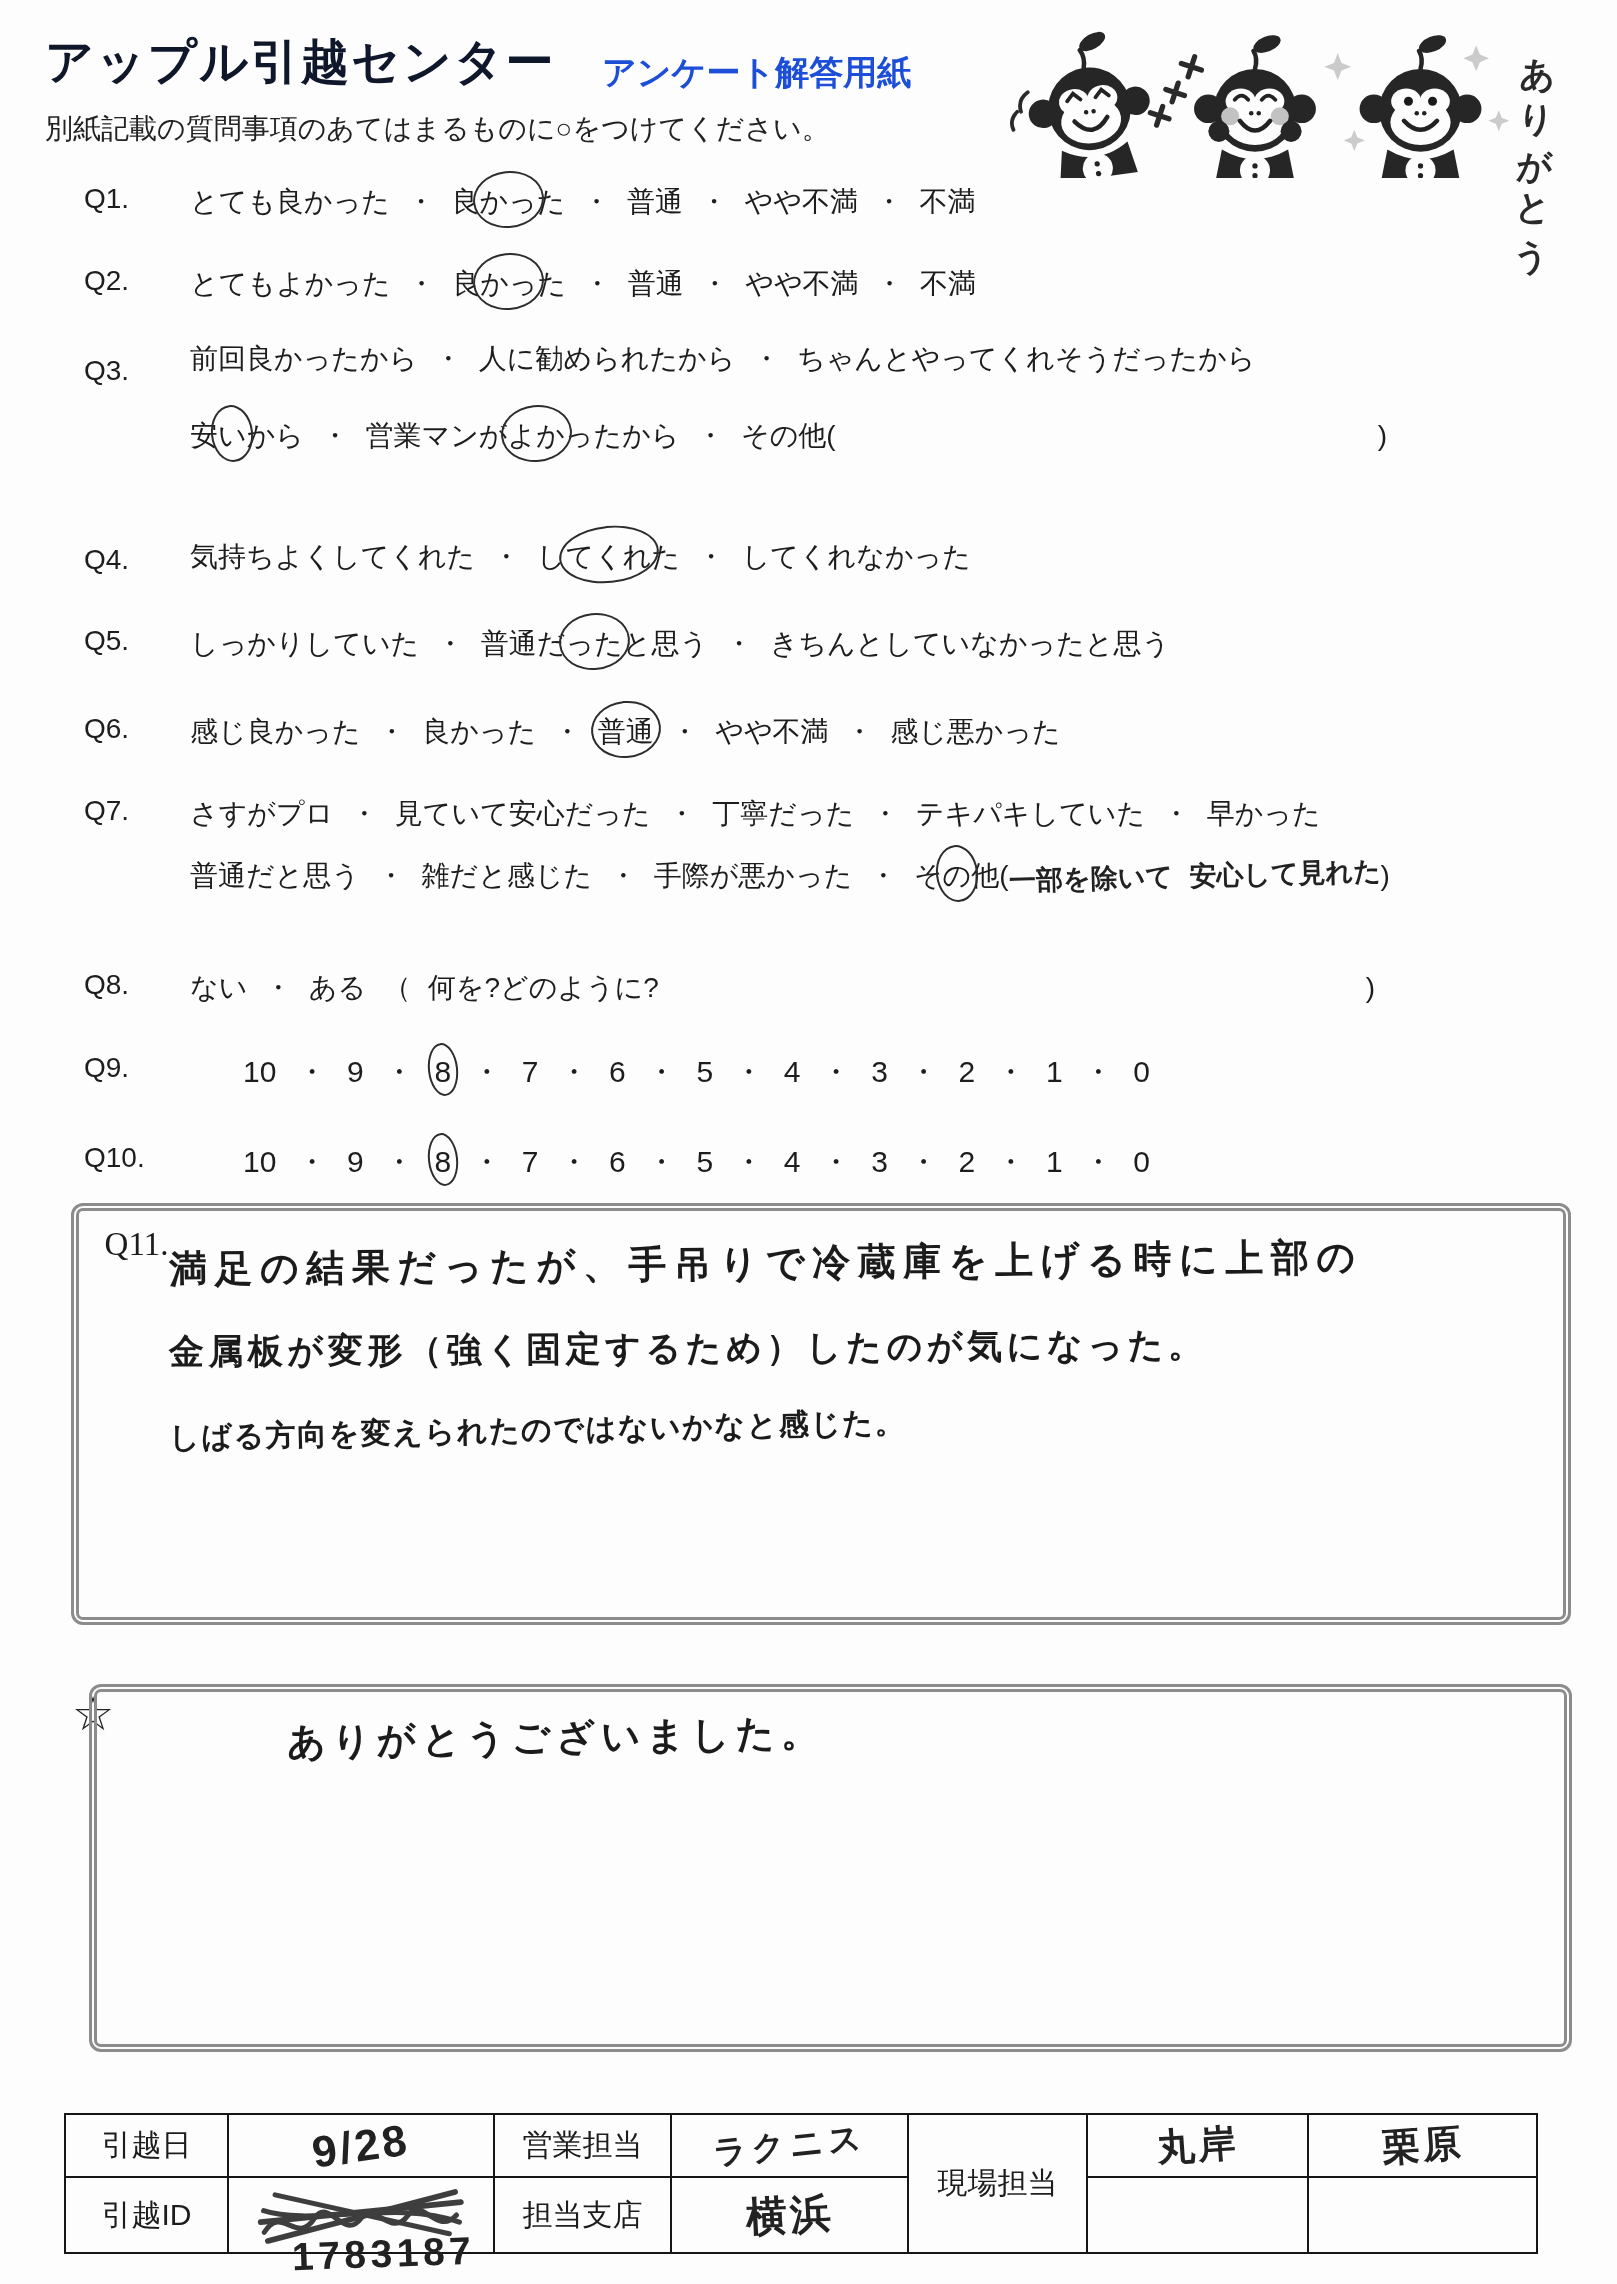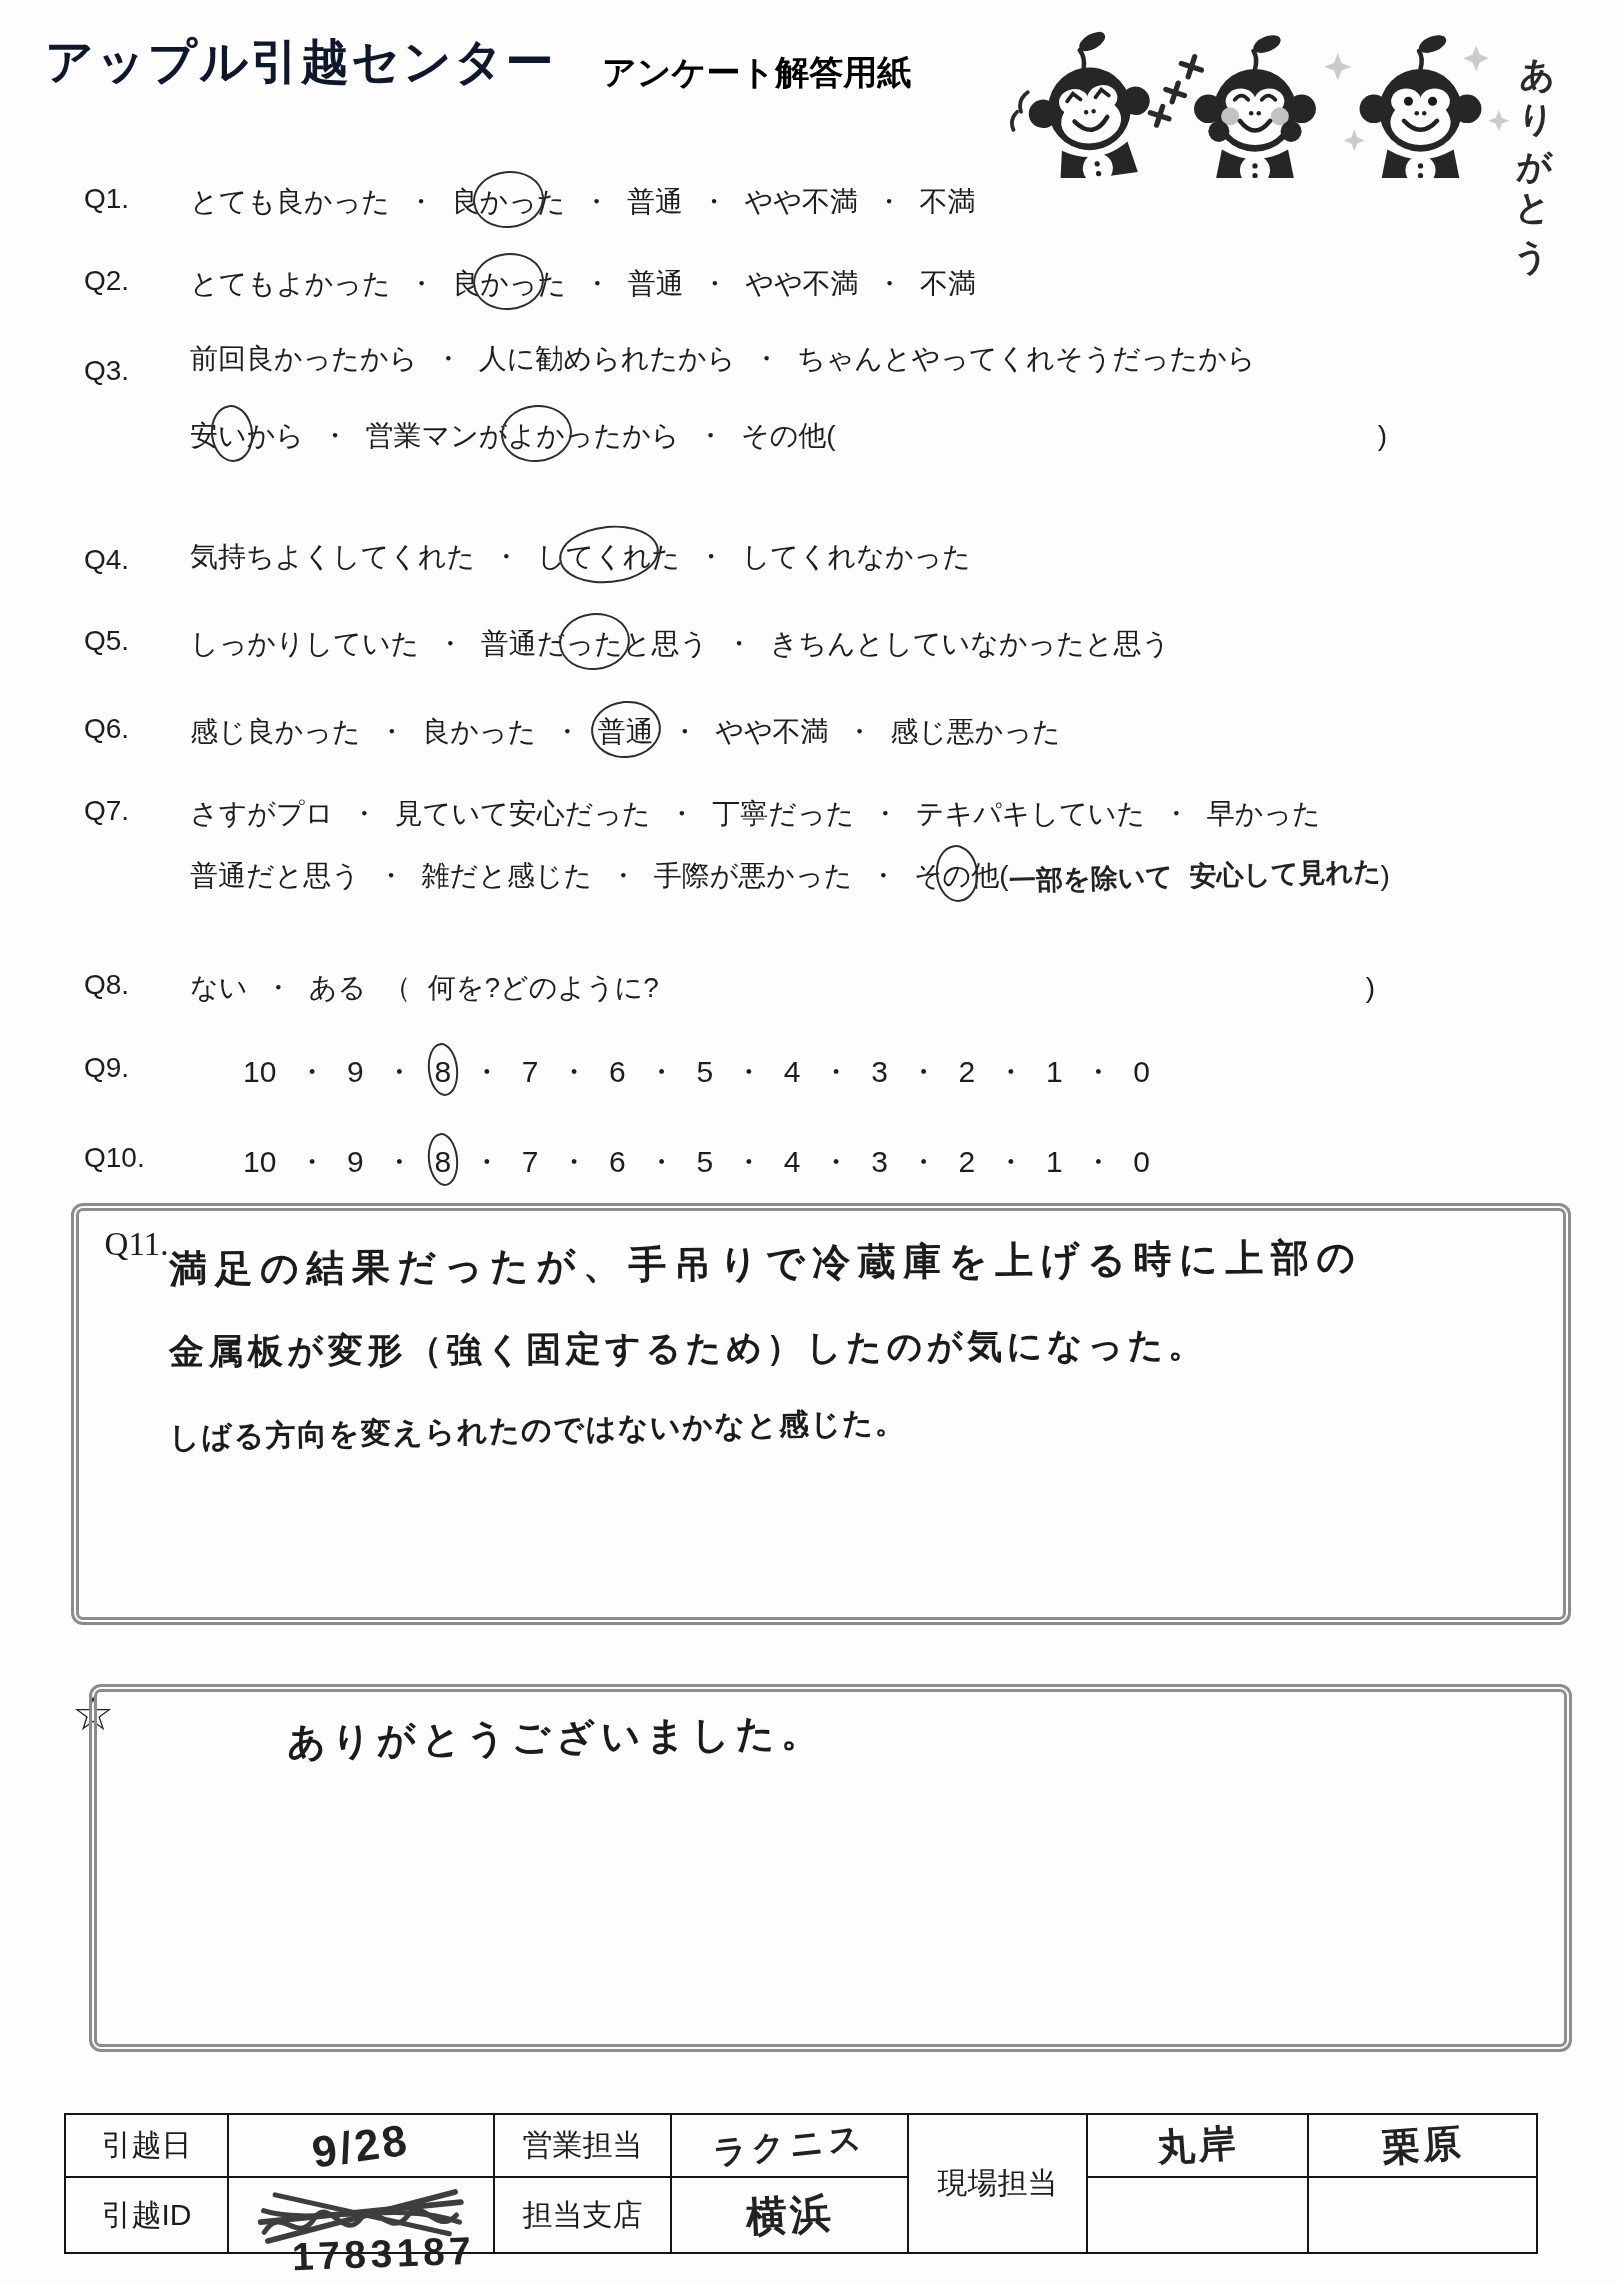--- a/index.html
+++ b/index.html
@@ -1,19 +1,19 @@
 <!DOCTYPE html>
 <html lang="ja" style="font-size:12px"><head>
 <meta charset="utf-8">
 <style>
   html,body{margin:0;padding:0;background:#e8e8e8;}
   #page{position:relative;width:1617px;height:2284px;background:#fdfdfd;overflow:hidden;
         font-family:"Liberation Sans","DejaVu Sans",sans-serif;color:#1e1e1e;}
   .title{position:absolute;left:45px;top:30px;font-size:48px;font-weight:900;letter-spacing:2.3px;color:#0f172a;}
-  .subtitle{position:absolute;left:602px;top:50px;font-size:34px;font-weight:700;color:#000000;white-space:nowrap;}
+  .subtitle{position:absolute;left:602px;top:50px;font-size:34px;font-weight:700;color:#1d4ed8;white-space:nowrap;}
   .instructions{position:absolute;left:45px;top:110px;font-size:28px;color:#222;white-space:nowrap;}
   
   .qlabel{position:absolute;left:84px;font-size:28px;font-weight:400;color:#1d1d1d;}
   .qline{position:absolute;left:190px;font-size:28px;word-spacing:9px;white-space:nowrap;color:#1d1d1d;}
   .qline.nums{left:243px;font-size:30px;word-spacing:12px;}
   .ci{position:relative;display:inline-block;}
   .ci::after{content:"";position:absolute;left:-6.8px;right:-6.8px;top:-12px;bottom:-6.8px;
              border:2.6px solid #2d2d2d;border-radius:50%;transform:rotate(-6deg);pointer-events:none;}
   .qline .hw{font-size:27px;letter-spacing:0;}
   .hw{display:inline-block;font-weight:600;transform:rotate(-1.5deg);color:#222;}
@@ -47,20 +47,21 @@
              font-weight:600;transform:rotate(-2deg);color:#222;}
   .scrib{vertical-align:middle;}
 </style>
 </head>
 <body>
 
 <div id="page">
 
   <div class="title">アップル引越センター</div>
   <div class="subtitle">アンケート解答用紙</div>
+  <div class="instructions">別紙記載の質問事項のあてはまるものに○をつけてください。</div>
 
   <svg id="mascots" viewBox="0 0 672 210" width="506" height="158">
 
     <g stroke="#2a2a2a" stroke-width="5" fill="none" stroke-linecap="round">
       <path d="M26,96 q-14,10 -9,26"></path>
         <path d="M12,122 q-11,11 -5,24"></path>
     </g>
 
     <g transform="translate(108,118) rotate(-8)">
       <circle cx="-62" cy="-2" r="19" fill="#262626"></circle>

